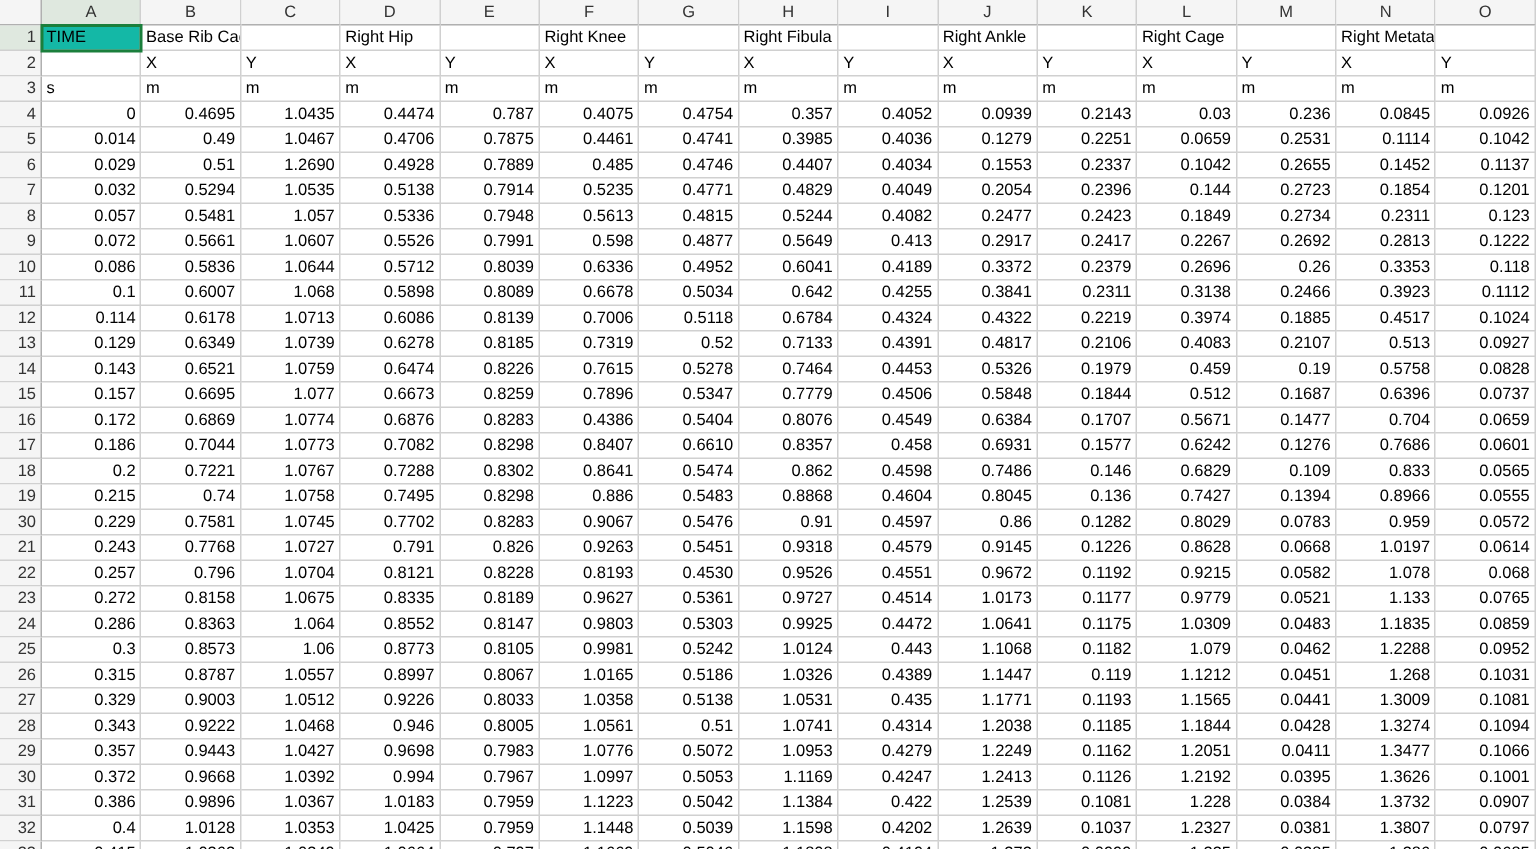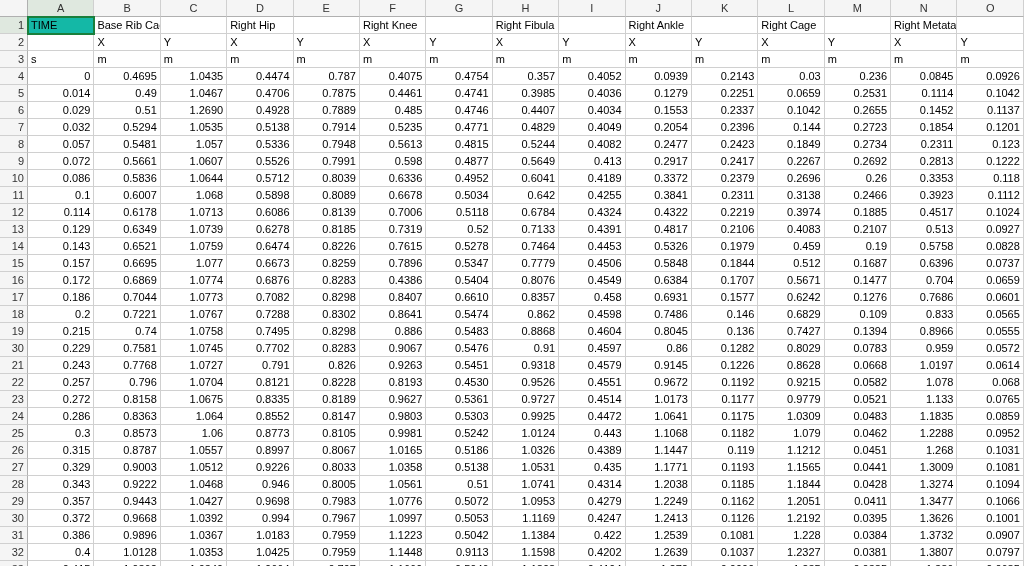--- a/index.html
+++ b/index.html
@@ -573,21 +573,21 @@
     <div class="cell num">0.0384</div>
     <div class="cell num">1.3732</div>
     <div class="cell num">0.0907</div>
     <div class="rownum">32</div>
     <div class="cell num">0.4</div>
     <div class="cell num">1.0128</div>
     <div class="cell num">1.0353</div>
     <div class="cell num">1.0425</div>
     <div class="cell num">0.7959</div>
     <div class="cell num">1.1448</div>
-    <div class="cell num">0.9113</div>
+    <div class="cell num">0.5039</div>
     <div class="cell num">1.1598</div>
     <div class="cell num">0.4202</div>
     <div class="cell num">1.2639</div>
     <div class="cell num">0.1037</div>
     <div class="cell num">1.2327</div>
     <div class="cell num">0.0381</div>
     <div class="cell num">1.3807</div>
     <div class="cell num">0.0797</div>
     <div class="rownum">33</div>
     <div class="cell num">0.415</div>

